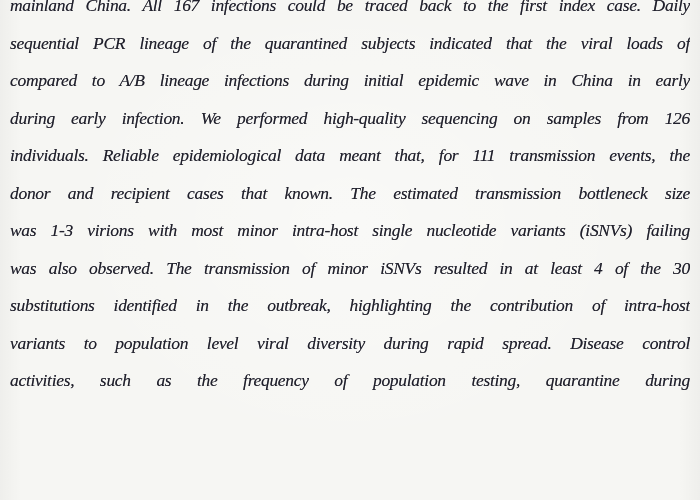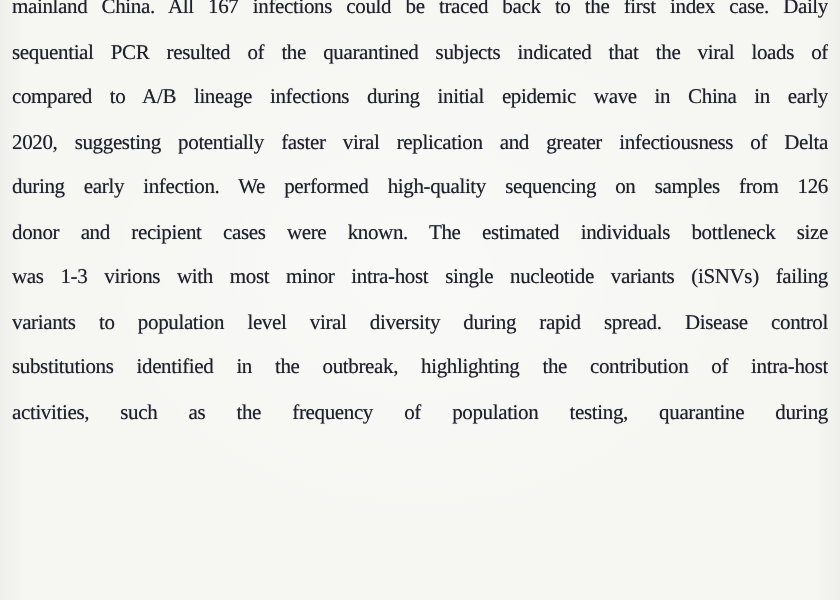--- a/index.html
+++ b/index.html
@@ -13,20 +13,21 @@
     background: #f6f6f3;
     position: relative;
   }
   .page {
     position: absolute;
     inset: 0;
     overflow: hidden;
     
     background: radial-gradient(ellipse at 50% 45%, rgba(255,255,255,0.35) 0%, rgba(0,0,0,0) 60%),
                 linear-gradient(90deg, rgba(0,0,0,0.03) 0%, rgba(0,0,0,0) 3%, rgba(0,0,0,0) 97%, rgba(0,0,0,0.03) 100%);
+    font-style: italic;
   }
   .textblock {
     position: absolute;
     top: -13px;
     left: 10px;
     width: 680px;
     color: #20202c;
     font-family: "Liberation Serif", "DejaVu Serif", serif;
     font-size: 17.5px;
     letter-spacing: -0.3px;
@@ -41,23 +42,24 @@
     
     text-shadow: 0 0 0.6px rgba(32, 32, 44, 0.55);
   }
 </style>
 </head>
 <body style="background: rgb(246, 246, 243);">
 
 <div class="page">
   <div class="textblock" style="color: rgb(32, 32, 44);">
     <div class="line">mainland China. All 167 infections could be traced back to the first index case. Daily</div>
-    <div class="line">sequential PCR resulted of the quarantined subjects indicated that the viral loads of</div>
+    <div class="line">sequential PCR lineage of the quarantined subjects indicated that the viral loads of</div>
     <div class="line">compared to A/B lineage infections during initial epidemic wave in China in early</div>
-    <div class="line">2020, suggesting potentially faster viral replication and greater infectiousness of Delta</div>
     <div class="line">during early infection. We performed high-quality sequencing on samples from 126</div>
-    <div class="line">donor and recipient cases were known. The estimated individuals bottleneck size</div>
+    <div class="line">individuals. Reliable epidemiological data meant that, for 111 transmission events, the</div>
+    <div class="line">donor and recipient cases that known. The estimated transmission bottleneck size</div>
     <div class="line">was 1-3 virions with most minor intra-host single nucleotide variants (iSNVs) failing</div>
+    <div class="line">was also observed. The transmission of minor iSNVs resulted in at least 4 of the 30</div>
+    <div class="line">substitutions identified in the outbreak, highlighting the contribution of intra-host</div>
     <div class="line">variants to population level viral diversity during rapid spread. Disease control</div>
-    <div class="line">substitutions identified in the outbreak, highlighting the contribution of intra-host</div>
     <div class="line">activities, such as the frequency of population testing, quarantine during</div>
   </div>
 </div>
 
 </body></html>

